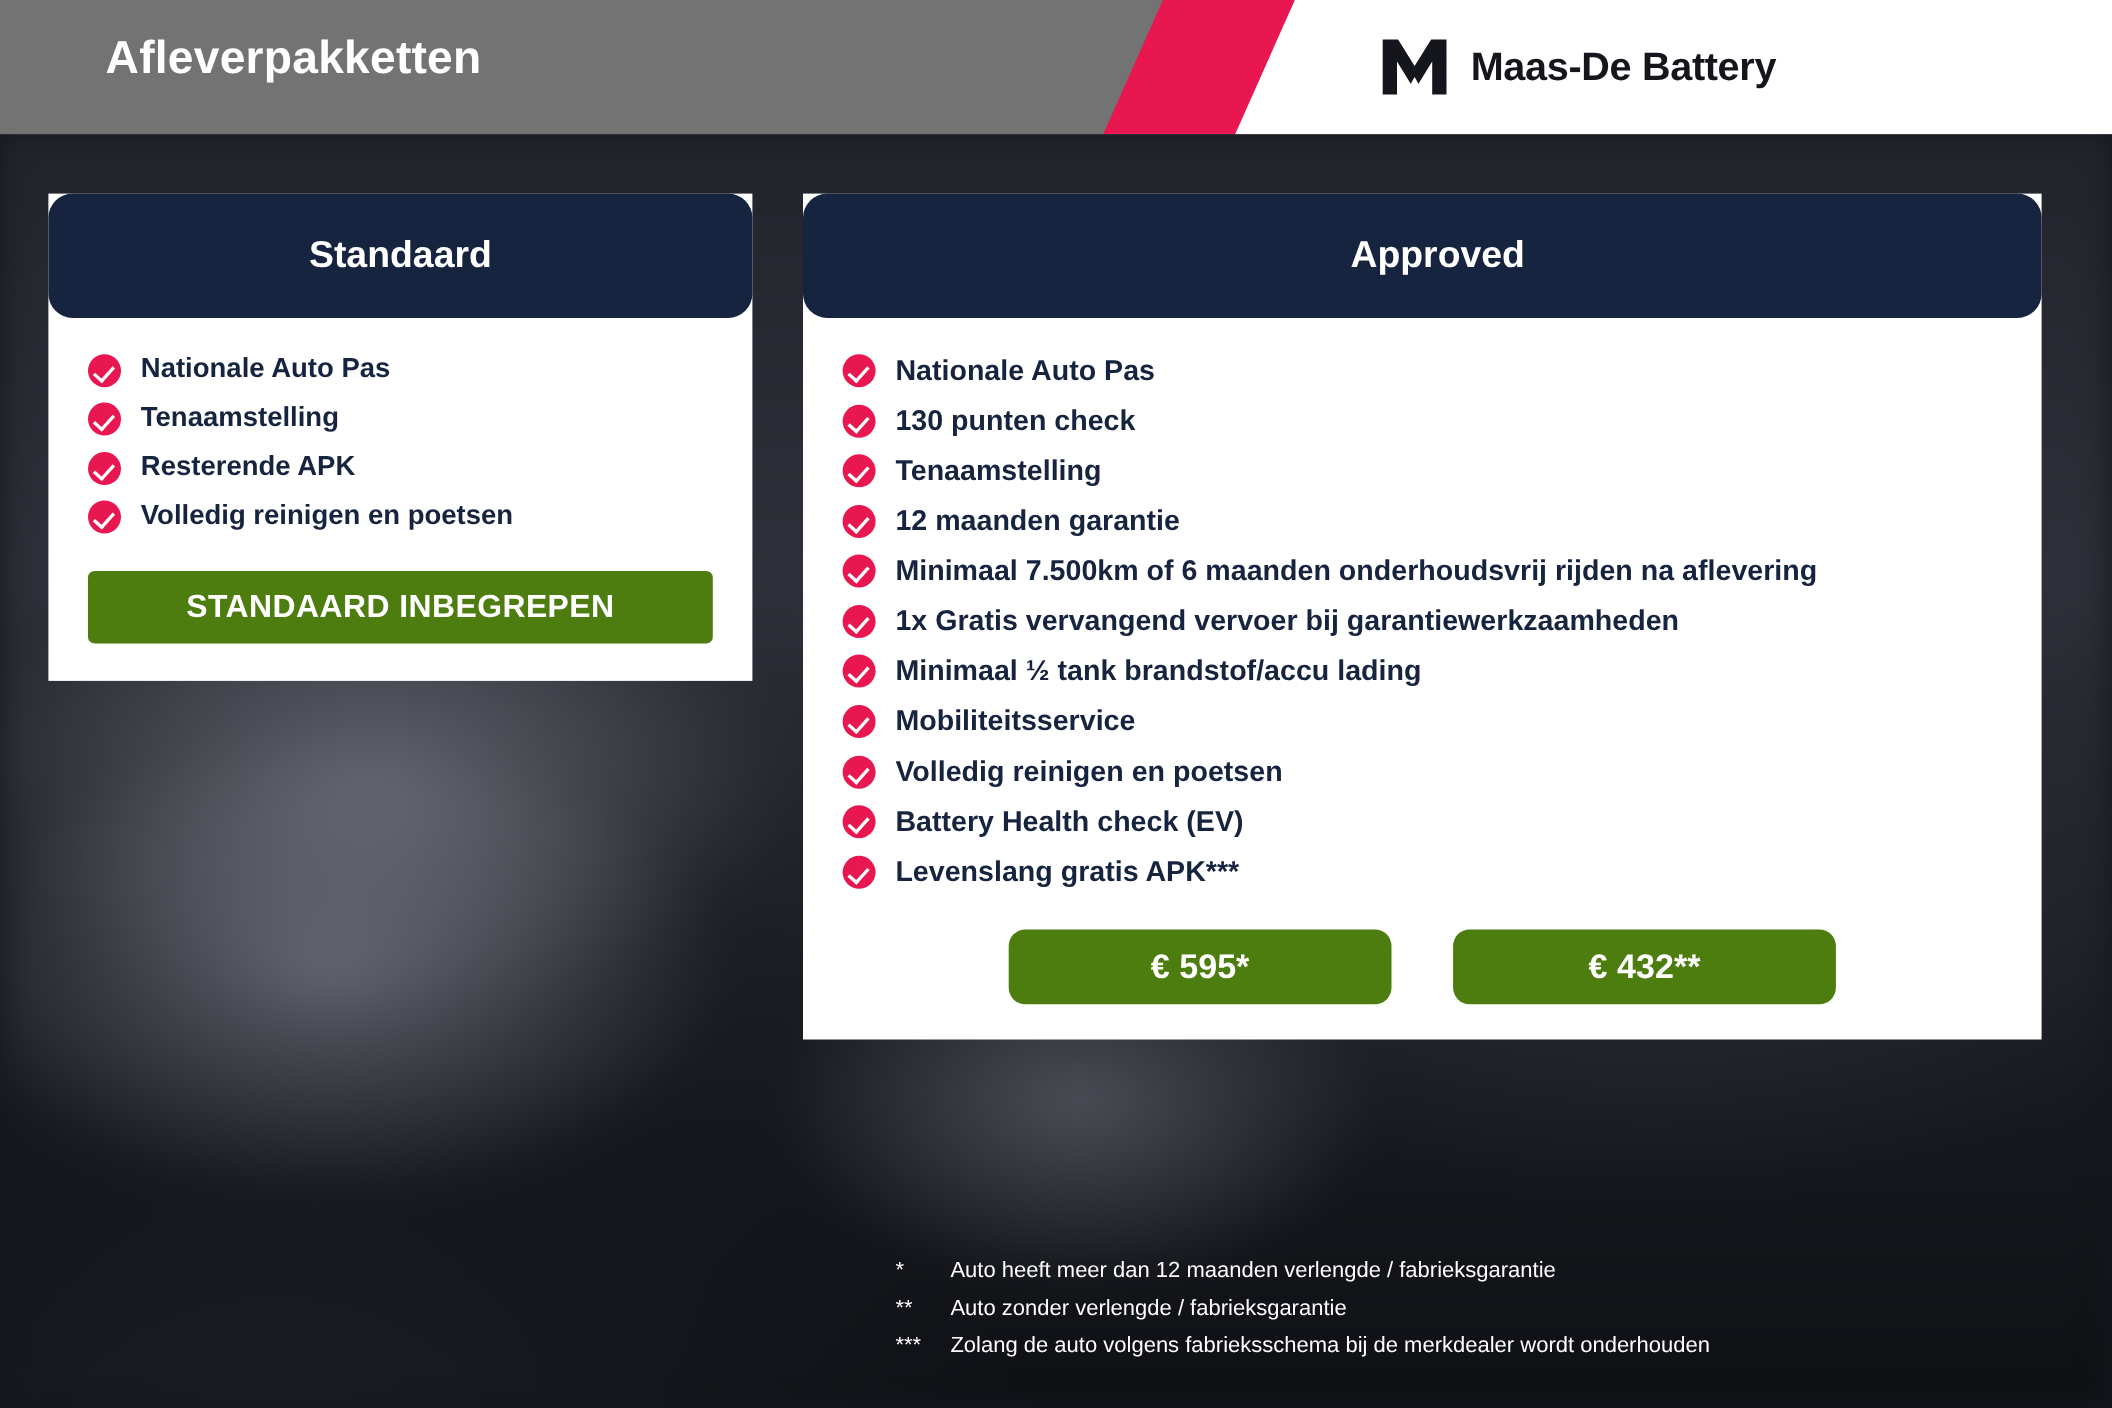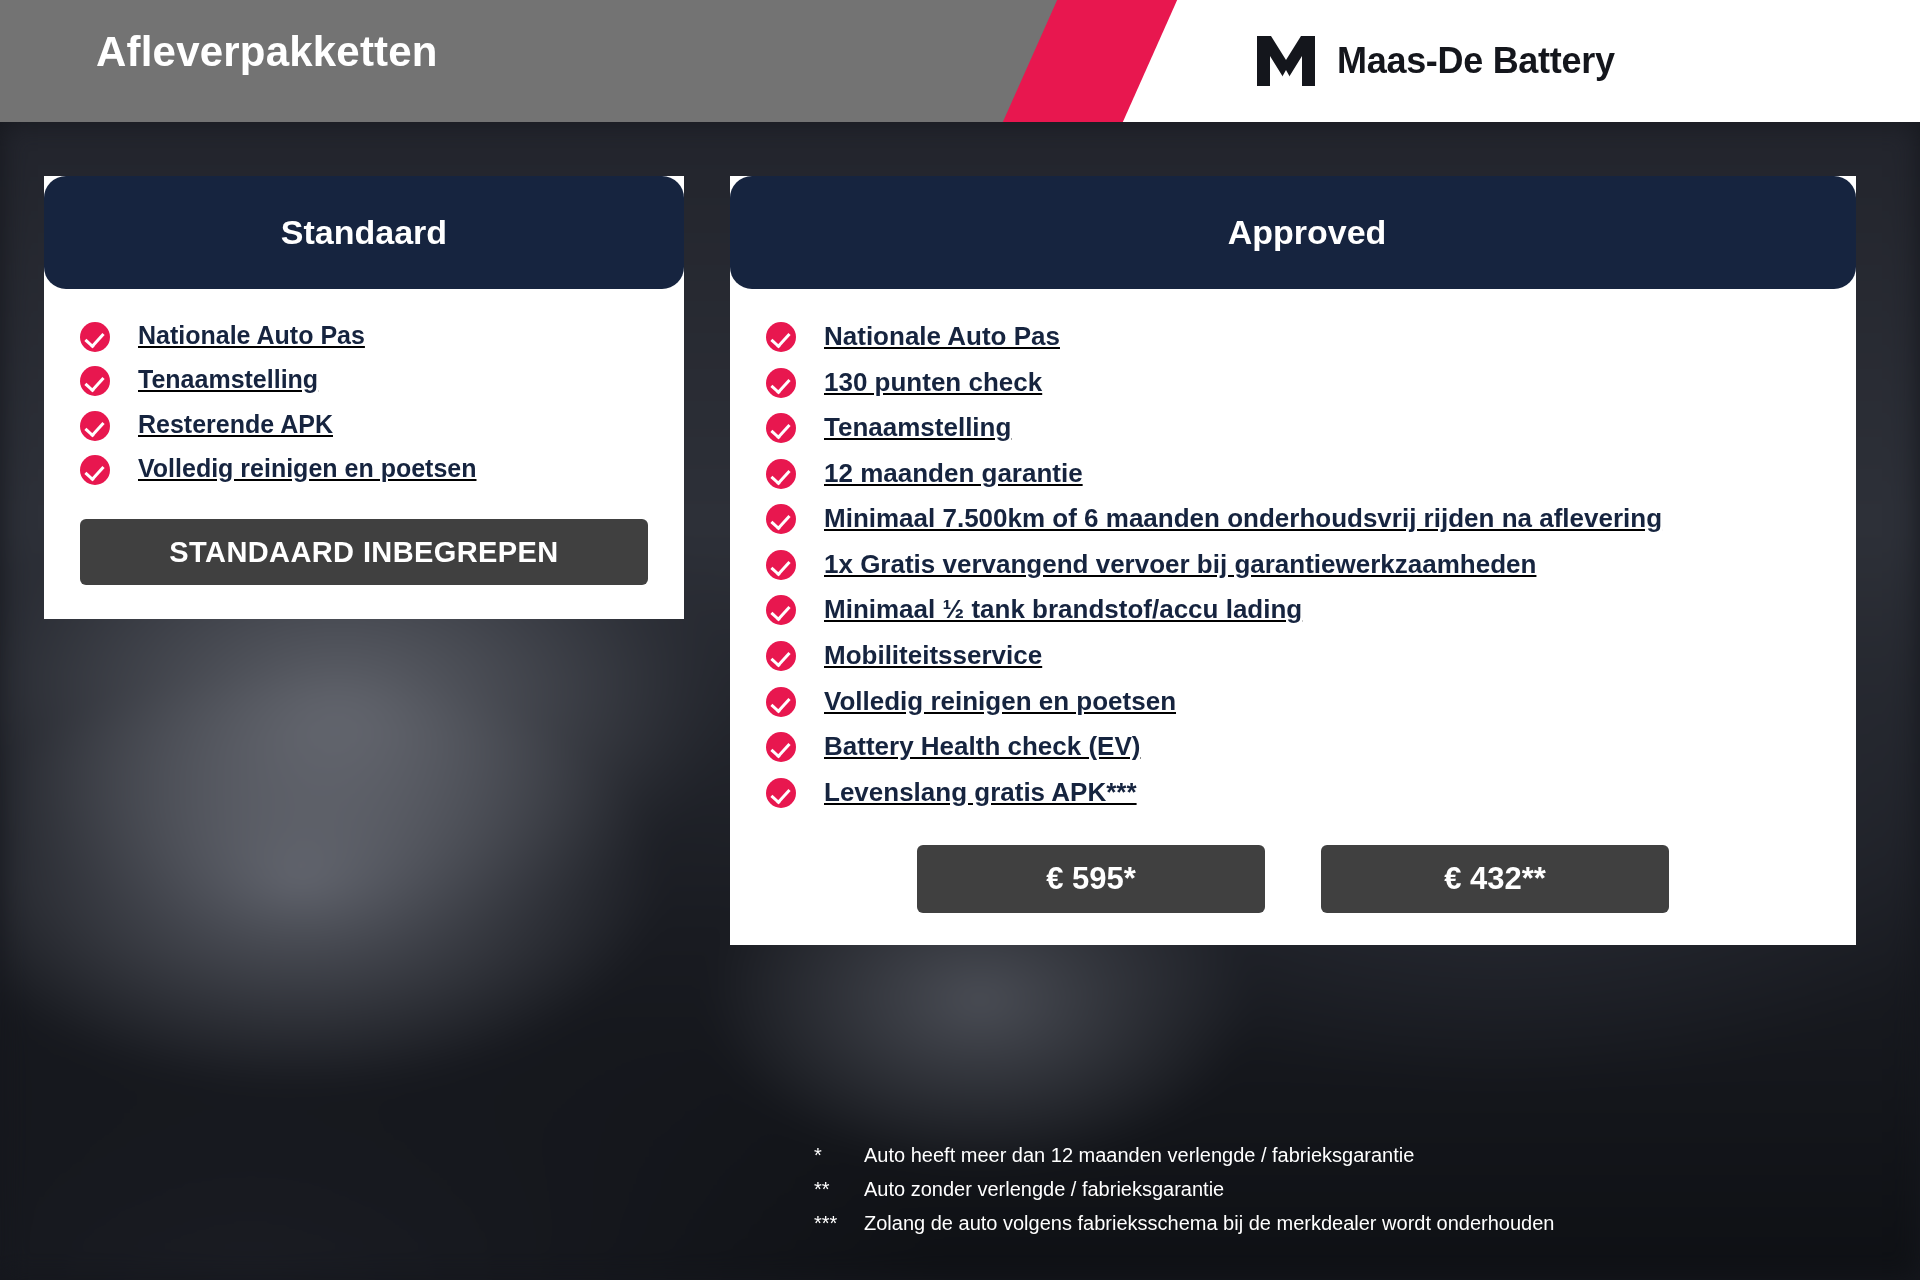--- a/index.html
+++ b/index.html
@@ -110,23 +110,22 @@
   #card-standaard .card-header { height: 113px; }
   #card-approved  { left: 730px; top: 176px; width: 1126px; }
   #card-approved  .card-header { height: 113px; padding-left: 28px; }
 
   .card-body { padding: 30px 36px 26px 36px; }
 
   ul.features { list-style: none; }
   ul.features li {
     display: flex;
     align-items: flex-start;
-    gap: 28px;
+    gap: 18px;
     margin-bottom: 11px;
-    text-decoration: underline;
   }
   .check {
     flex: 0 0 auto;
     width: 30px; height: 30px;
     border-radius: 50%;
     background: #e8174f;
     position: relative;
     margin-top: 3px;
   }
   .check::after {
@@ -142,21 +141,21 @@
     font-size: 25px;
     font-weight: bold;
     color: #16243f;
     line-height: 1.33;
   }
   #card-standaard .feature-text { font-size: 25px; }
   #card-approved .feature-text { font-size: 26px; }
 
   
   .pink-btn {
-    background: #404040;
+    background: #4d7c0f;
     color: #ffffff;
     border: none;
     border-radius: 6px;
     font-family: "Liberation Sans", sans-serif;
     font-weight: bold;
     cursor: pointer;
     display: flex;
     align-items: center;
     justify-content: center;
   }
@@ -171,20 +170,21 @@
     display: flex;
     justify-content: center;
     gap: 56px;
     margin-top: 36px;
     margin-bottom: 6px;
   }
   .price-btn {
     width: 348px;
     height: 68px;
     font-size: 31px;
+    border-radius: 15px;
   }
 
   
   .footnotes {
     position: absolute;
     left: 814px; top: 1140px;
     width: 1050px;
   }
   .footnote {
     display: flex;

